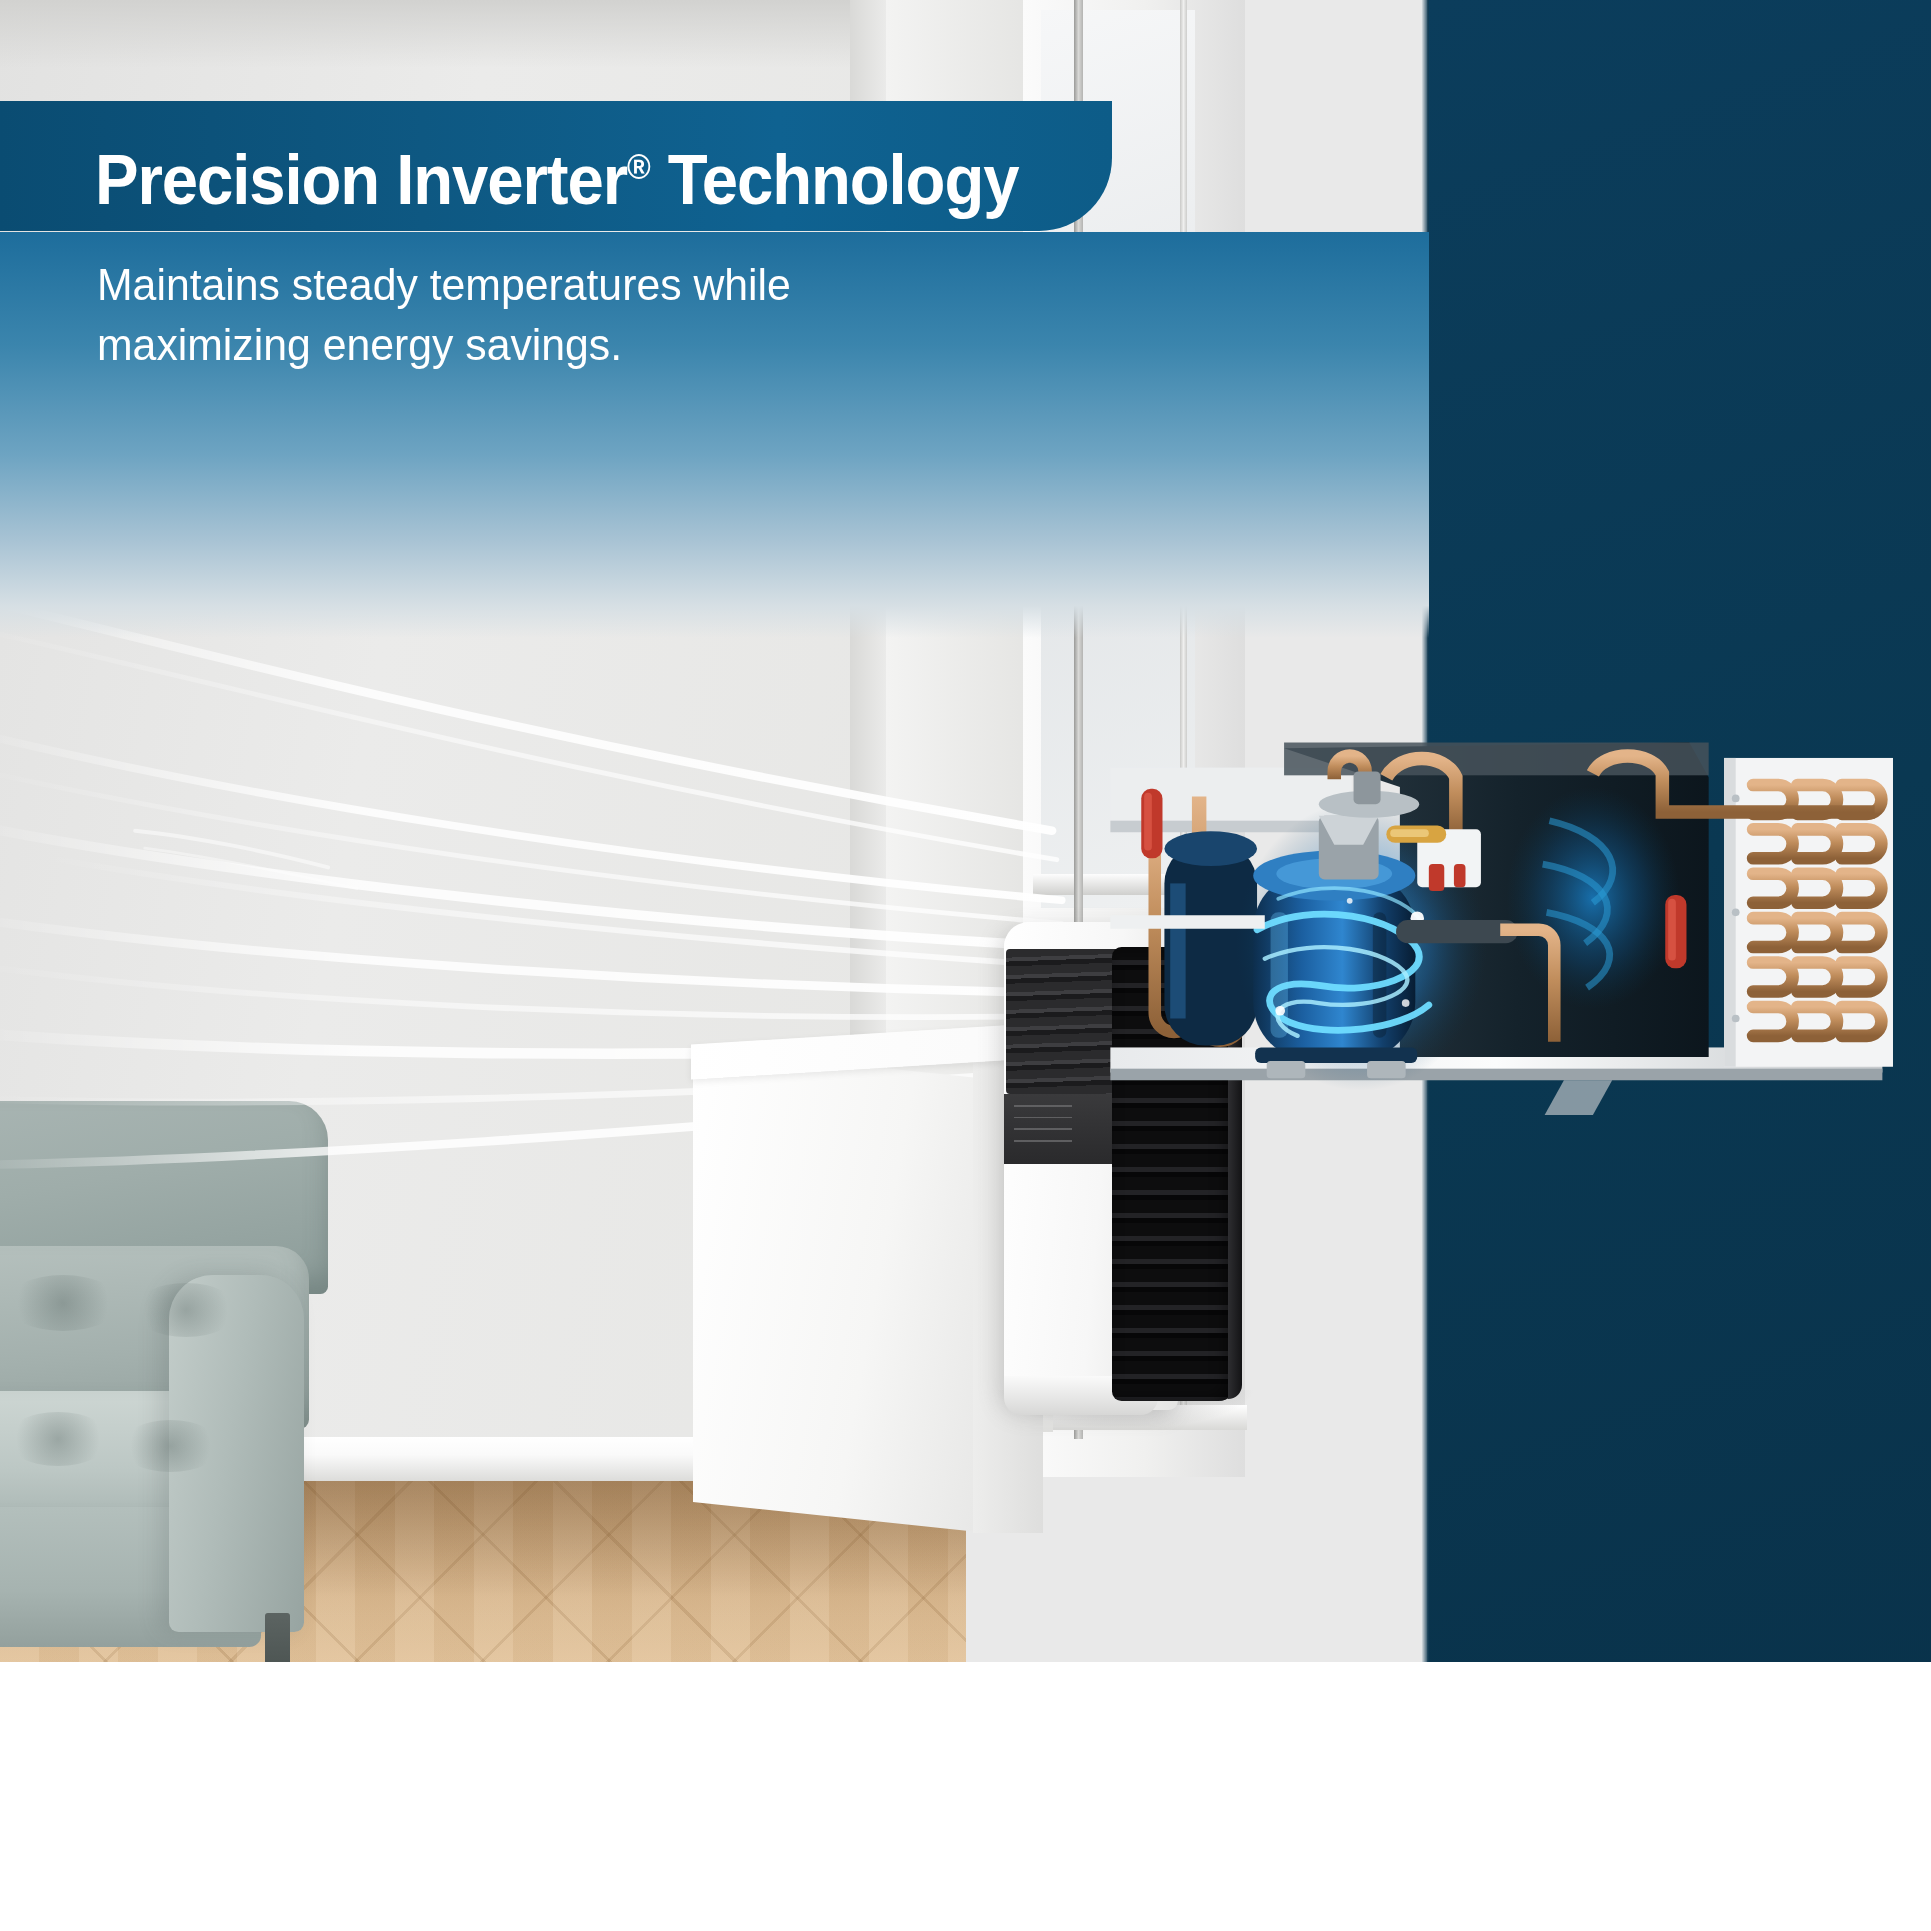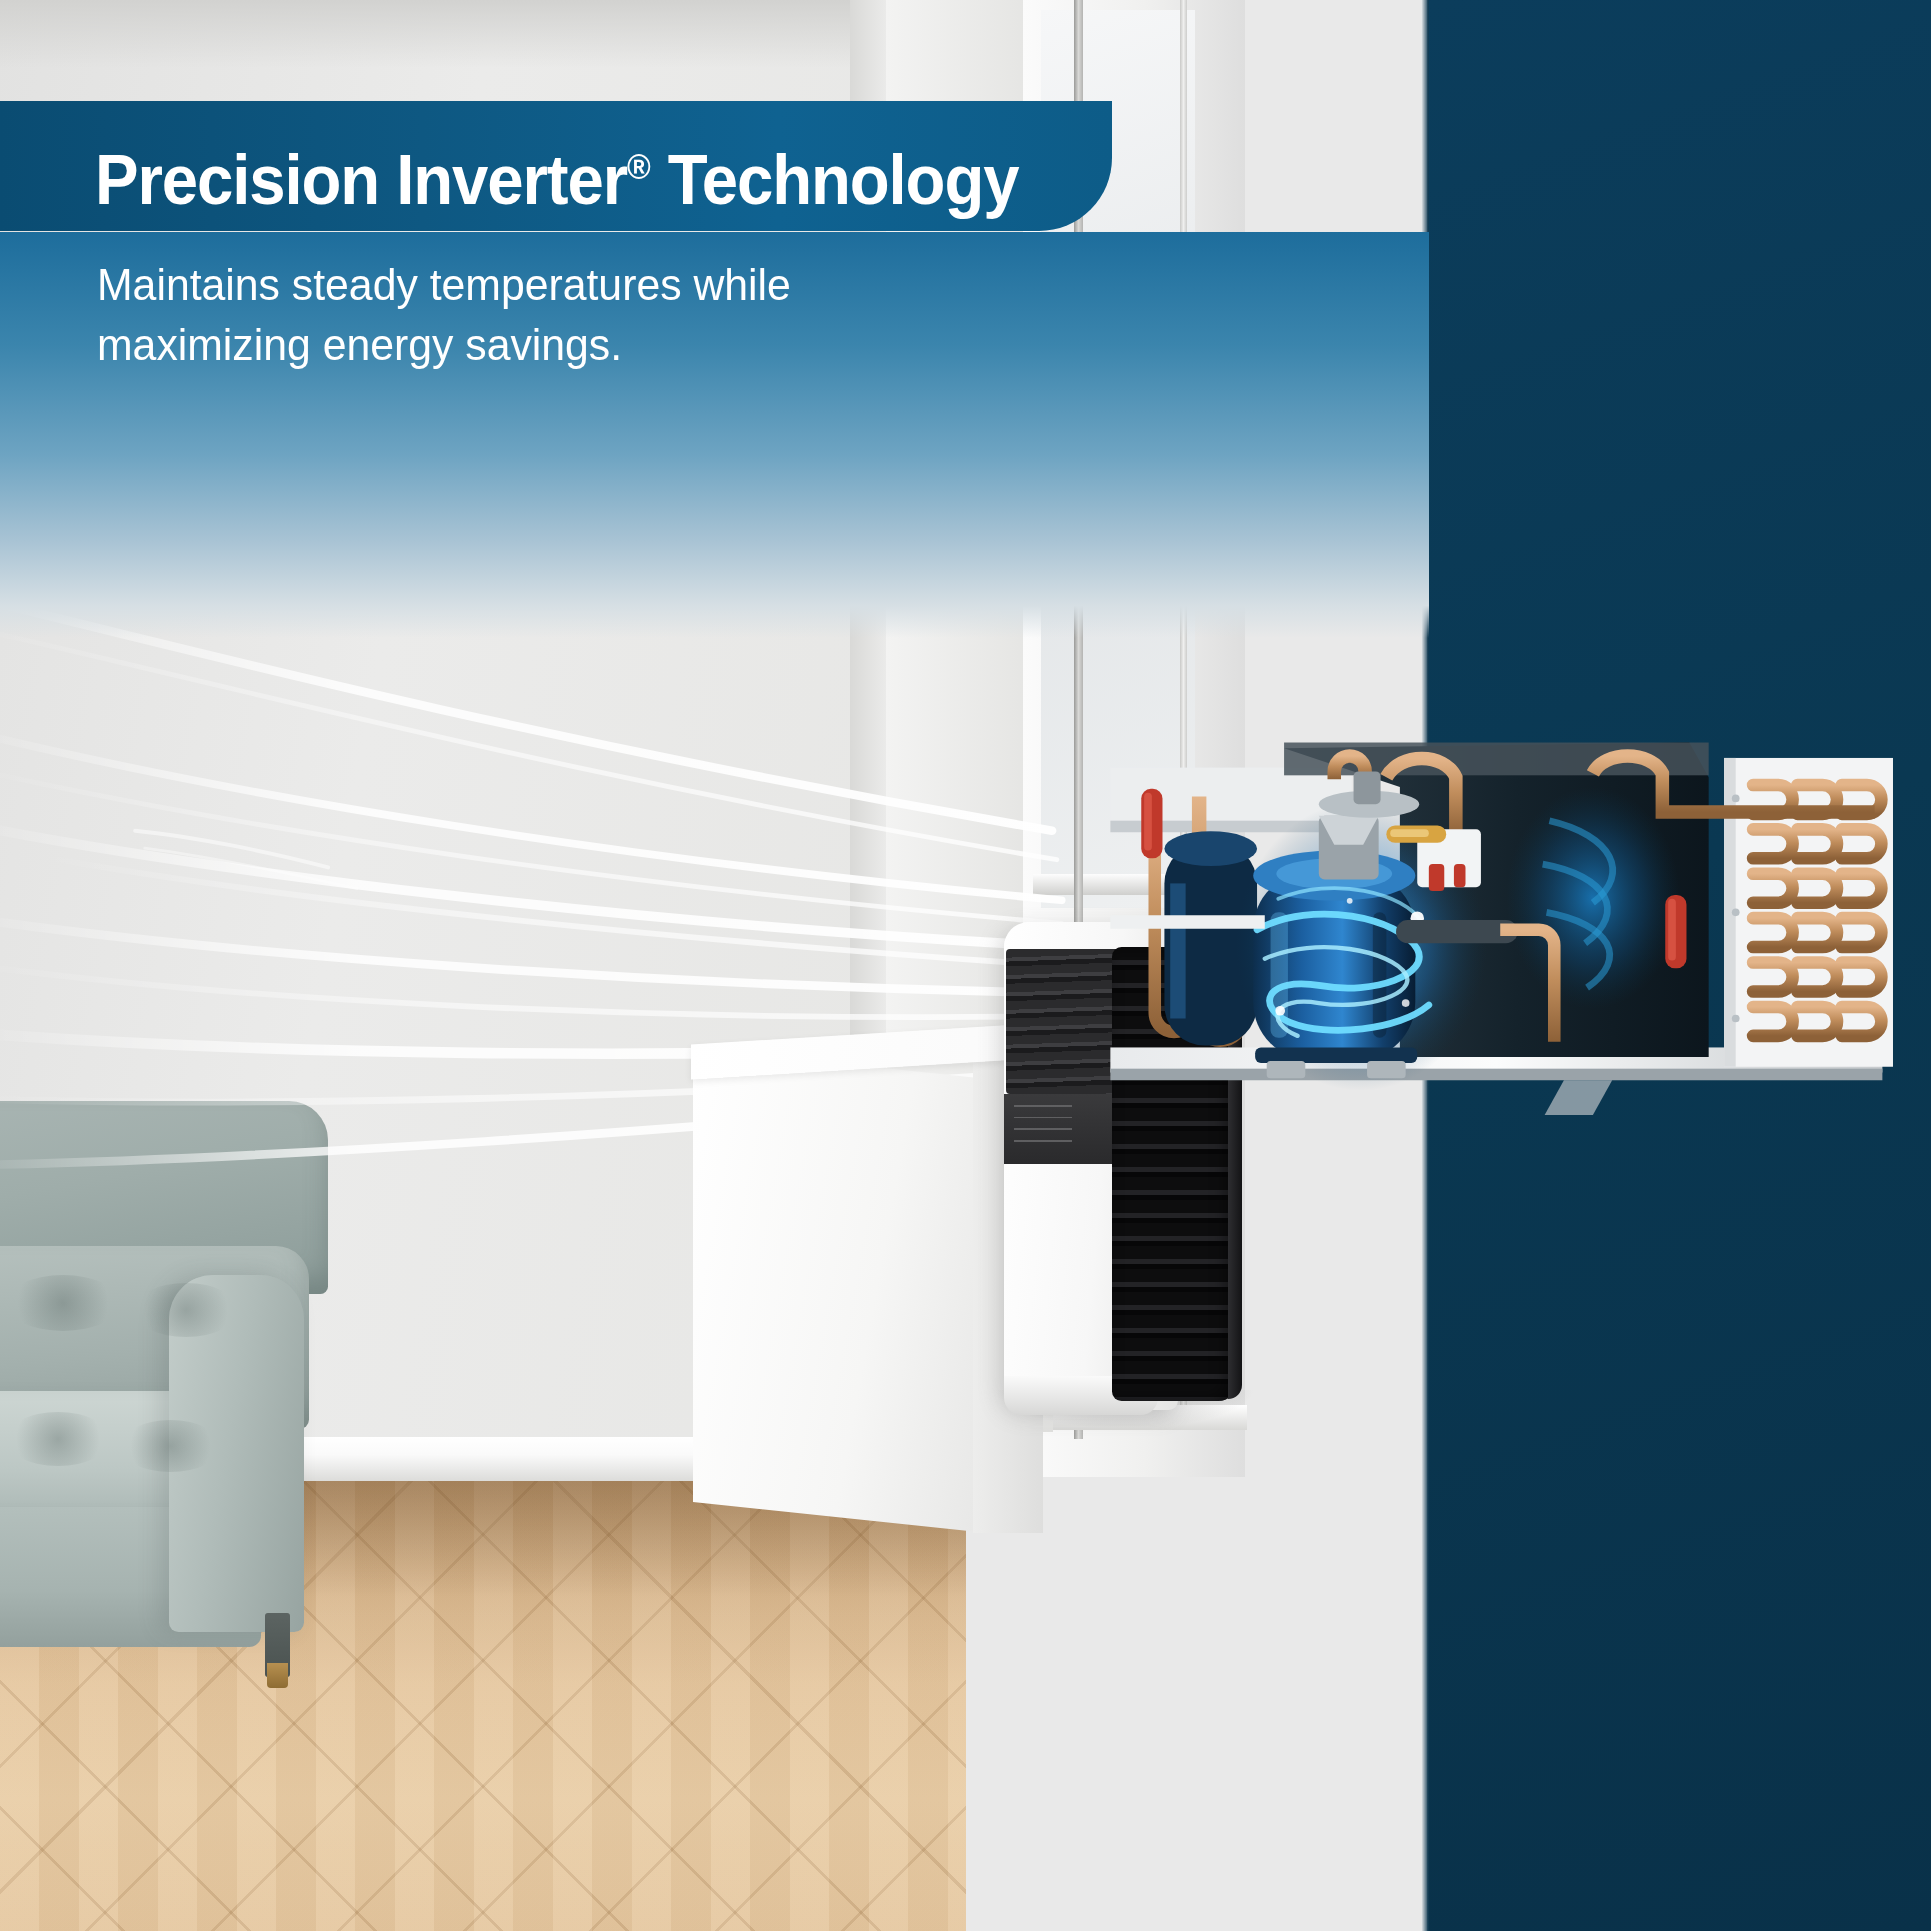--- a/index.html
+++ b/index.html
@@ -1,20 +1,20 @@
 <!DOCTYPE html>
 <html><head>
 <meta charset="utf-8">
 <title>Precision Inverter Technology</title>
 <style>
   * { margin:0; padding:0; box-sizing:border-box; }
   html,body { width:1931px; height:1931px; overflow:hidden; background:#fff; }
   body { font-family:"Liberation Sans", sans-serif; }
 
-  #stage { position:relative; width:1931px; height:1931px; overflow:hidden;text-decoration:underline; }
+  #stage { position:relative; width:1931px; height:1662px; overflow:hidden;text-decoration:underline; }
 
   
   .room { position:absolute; left:0; top:0; width:1429px; height:1931px; overflow:hidden;
           background:#e9e9e9; }
 
   
   .wall-main { position:absolute; left:0; top:0; width:966px; height:1545px;
                background:linear-gradient(100deg,#e2e2e1 0%,#ebebea 40%,#e6e6e4 100%); }
   .wall-corner { position:absolute; left:850px; top:0; width:39px; height:1506px;
                  background:linear-gradient(90deg,#d9d9d7,#ececeb); }

